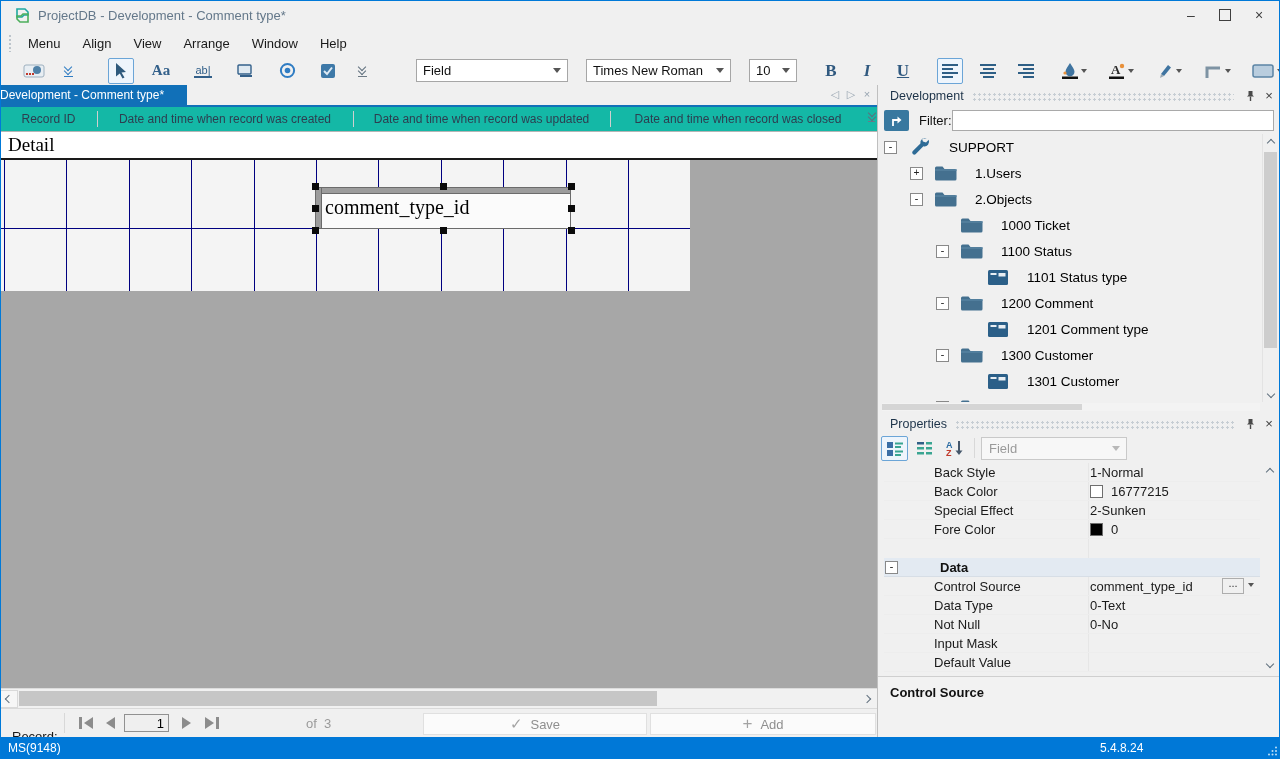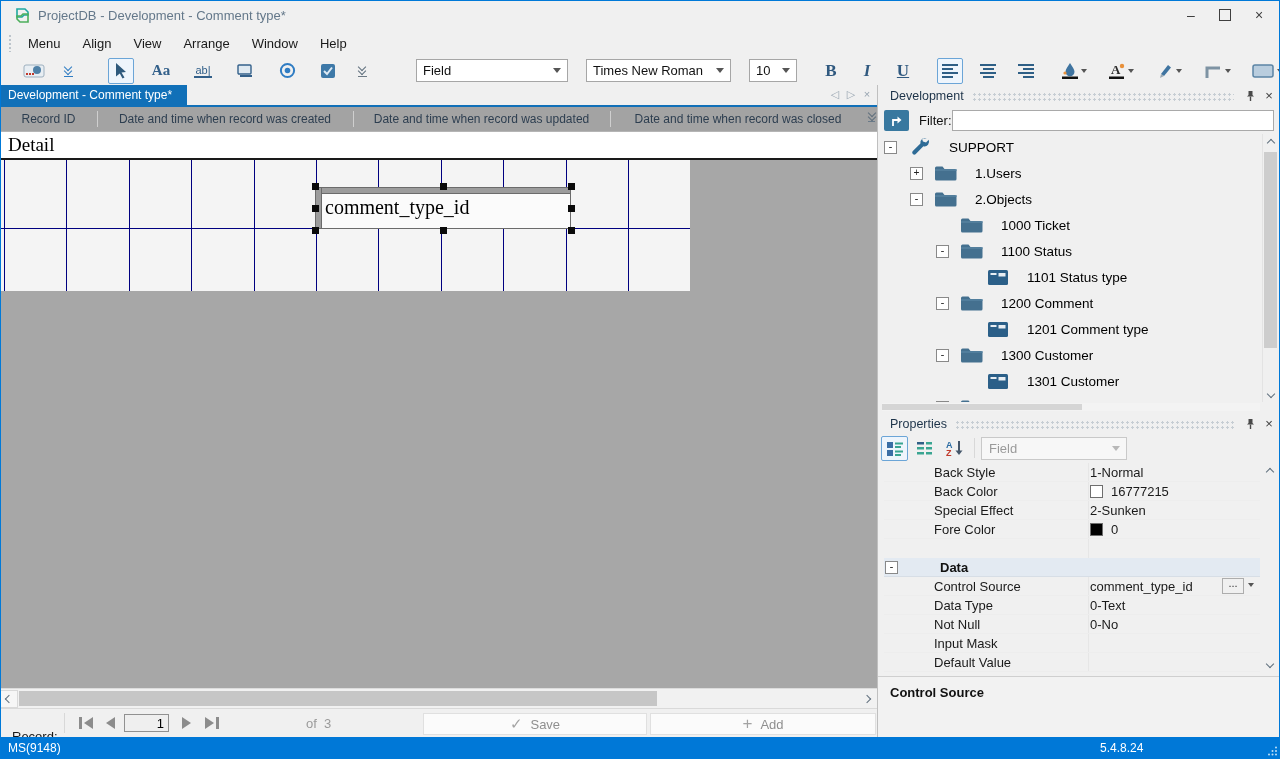--- a/index.html
+++ b/index.html
@@ -37,25 +37,25 @@
   .chev.up{transform:rotate(-135deg);}  .chev.down{transform:rotate(45deg);}
   .chev.left{transform:rotate(135deg);} .chev.right{transform:rotate(-45deg);}
   .chev.blue{border-color:#2f7cc3;} .chev.tiny{width:5px;height:5px;border-width:1.5px;}
   .ovf{display:flex;flex-direction:column;align-items:center;width:14px;gap:0;}
   .ovf .bar{width:9px;height:1.5px;background:#2f7cc3;margin-top:2px;}
   .ovf.gray .bar{background:#6d7a85;}
 
   
   .tabstrip{position:absolute;left:0;top:85px;width:877px;height:22px;}
   .tab-active{position:absolute;left:0;top:0;width:187px;height:20px;background:#1170b8;color:#fff;
-              font-size:12px;display:flex;align-items:center;padding-left:8px;box-sizing:border-box;}
+              font-size:12px;display:flex;align-items:center;padding-left:0;box-sizing:border-box;}
   .tab-underline{position:absolute;left:0;top:20px;width:877px;height:2px;background:#1170b8;}
   .tabnav{position:absolute;right:4px;top:3px;display:flex;gap:4px;color:#97a4b0;font-size:11px;}
   .tabnav span{width:12px;text-align:center;}
-  .colheaders{position:absolute;left:0;top:107px;width:877px;height:24px;background:#a3a3a3;border-bottom:1px solid #4a90d0;}
+  .colheaders{position:absolute;left:0;top:107px;width:877px;height:24px;background:#14b8a6;border-bottom:1px solid #4a90d0;}
   .colcell{position:absolute;top:0;height:24px;display:flex;align-items:center;justify-content:center;
            font-size:12px;color:#2d3e50;}
   .colsep{position:absolute;top:4px;width:1px;height:16px;background:#cfcfcf;}
   .hdr-ovf{position:absolute;right:2px;top:3px;display:flex;flex-direction:column;align-items:center;}
   .hdr-ovf .bar{width:7px;height:1px;background:#6a7a88;margin-top:1px;}
 
   
   .detailbar{position:absolute;left:0;top:131px;width:877px;height:29px;background:#fff;
              border-top:1px solid #b5b5b5;border-bottom:2px solid #1a1a1a;box-sizing:border-box;
              display:flex;align-items:center;}

